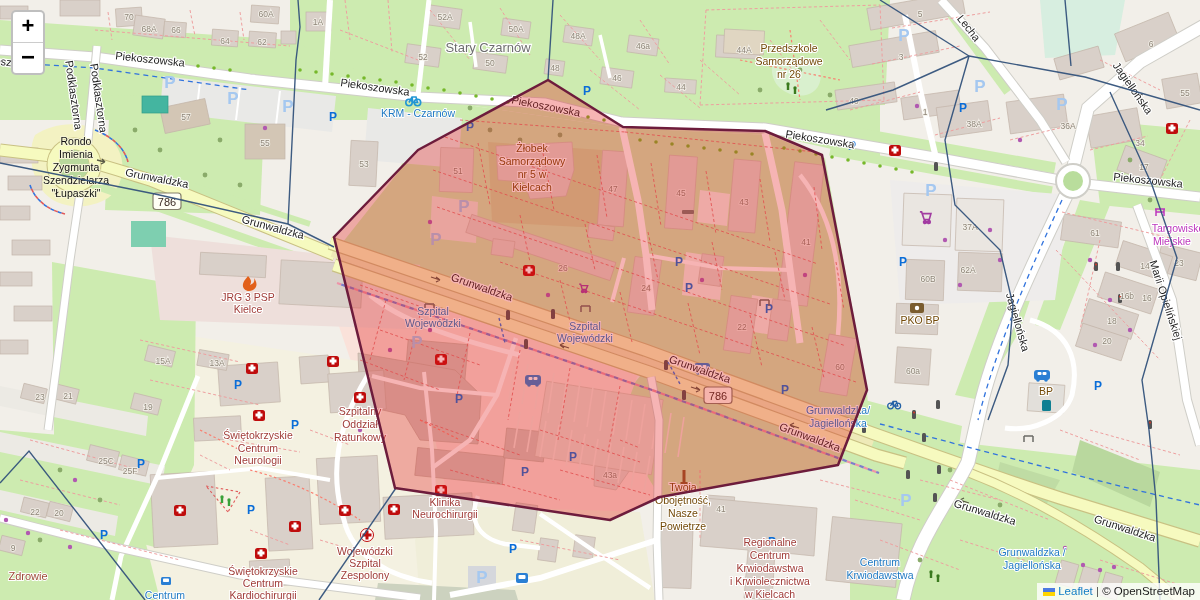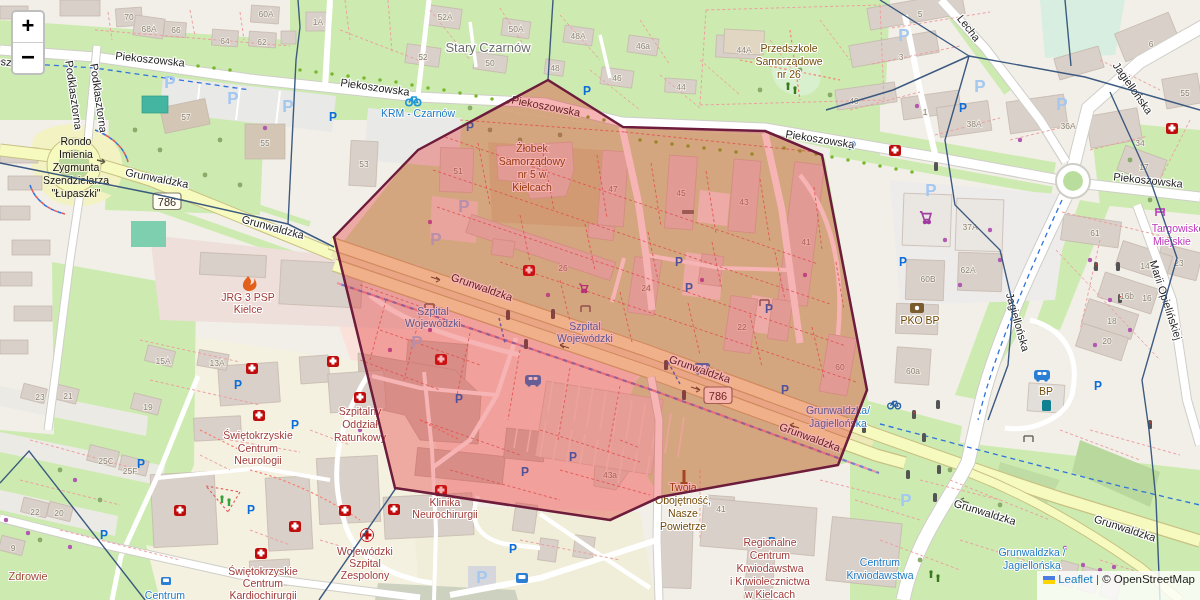--- a/index.html
+++ b/index.html
@@ -1040,18 +1040,18 @@
 <polygon points="548,80 623,127 765,131 822,155 867,390 838,465 660,497 610,520 395,488 334,237 418,150" fill="#e31a1c" fill-opacity="0.33" stroke="#6d1c3c" stroke-width="2.5" stroke-linejoin="round"></polygon>
 </svg>
 
 <div style="position:absolute;left:11px;top:10px;width:30px;border:2px solid rgba(0,0,0,0.25);border-radius:5px;background:#fff;">
 
 <div style="width:30px;height:30px;line-height:28px;text-align:center;font-size:22px;font-weight:bold;color:#000;border-bottom:1px solid #ccc;">+</div>
 
 <div style="width:30px;height:30px;line-height:28px;text-align:center;font-size:24px;font-weight:bold;color:#000;">−</div>
 </div>
 
-<div style="position:absolute;right:0;bottom:0;height:29px;background:rgba(255,255,255,0.8);font-size:11.5px;color:#333;padding:0 5px 0 6px;line-height:17px;white-space:nowrap;">
+<div style="position:absolute;right:0;bottom:0;height:17px;background:rgba(255,255,255,0.8);font-size:11.5px;color:#333;padding:0 5px 0 6px;line-height:17px;white-space:nowrap;">
 
 <span style="display:inline-block;width:12px;height:8px;background:linear-gradient(#4c7be1 50%,#ffd500 50%);vertical-align:-1px;"></span>
 <span style="color:#127dc4"> Leaflet</span> <span style="color:#555">|</span> <span style="color:#1a1a1a">© OpenStreetMap</span>
 </div>
 </div>
 
 </body></html>

